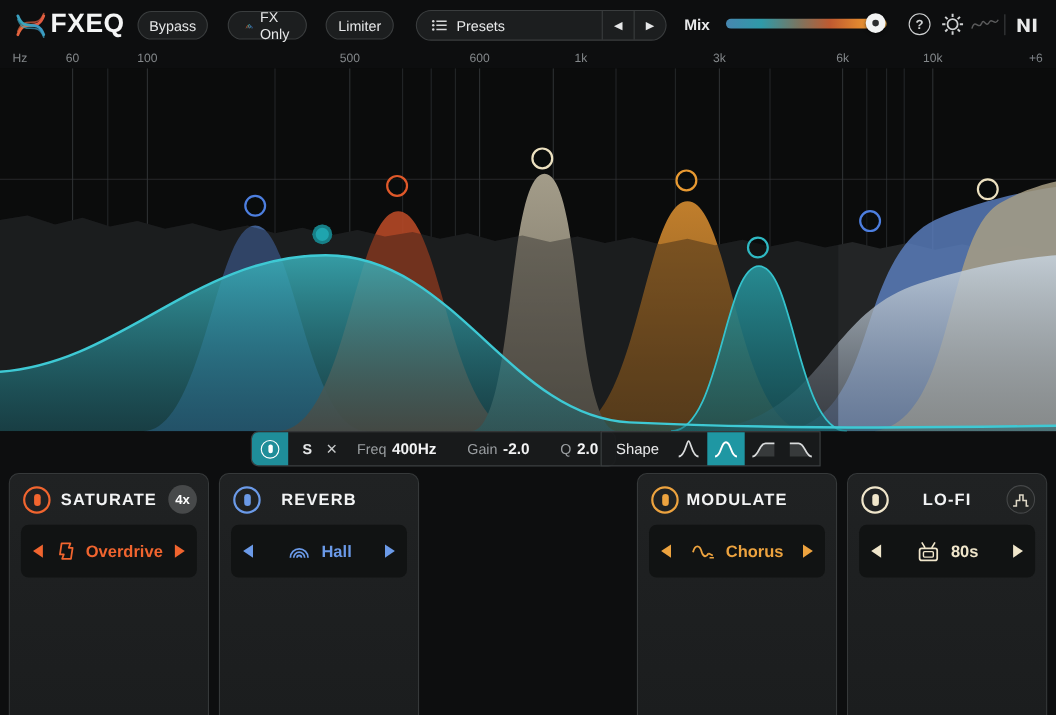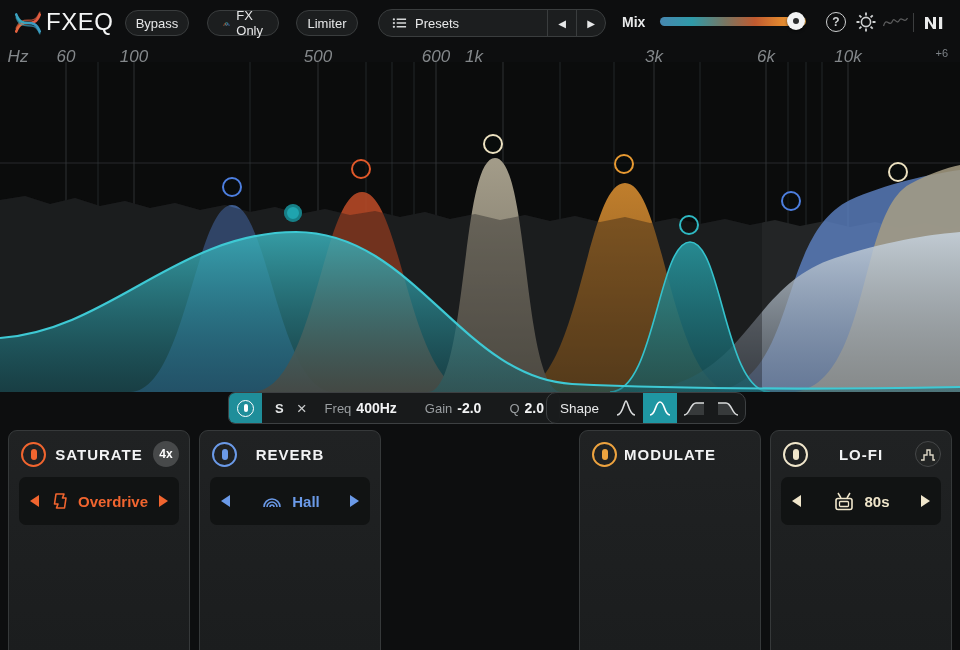--- a/index.html
+++ b/index.html
@@ -4,40 +4,40 @@
 <style>
   html,body{margin:0;padding:0;background:#000;}
   #app{position:relative;width:960px;height:650px;background:#0d0e0f;overflow:hidden;
        font-family:"Liberation Sans",sans-serif;color:#e8e9ea;-webkit-font-smoothing:antialiased;}
   .abs{position:absolute;}
 
   
   .pill{position:absolute;top:10px;height:26px;border-radius:14px;background:#1c1e1f;
         border:1px solid #3a3d3e;display:flex;align-items:center;justify-content:center;
         font-size:13px;color:#e6e7e8;padding:0 15px;box-sizing:border-box;cursor:default;}
-  #app-title{left:46px;top:8px;font-size:24px;font-weight:normal;letter-spacing:.5px;color:#f4f5f5;}
+  #app-title{left:46px;top:8px;font-size:24px;font-weight:bold;letter-spacing:.5px;color:#f4f5f5;}
   #presets{left:378px;top:9px;width:228px;height:28px;border-radius:15px;background:#1c1e1f;
            border:1px solid #3a3d3e;display:flex;align-items:center;box-sizing:border-box;}
   #presets .plabel{font-size:13px;margin-left:8px;}
   #presets .spacer{flex:1;}
   .preset-arrow{width:28px;height:100%;display:flex;align-items:center;justify-content:center;
                 border-left:1px solid #3a3d3e;font-size:10px;color:#e6e7e8;}
   #mix-label{left:622px;top:14px;font-size:14px;font-weight:bold;}
   #mix-track{left:660px;top:17px;width:146px;height:9px;border-radius:5px;
              background:linear-gradient(90deg,#4787b0 0%,#2f9aa8 22%,#7a7561 45%,#c05a30 65%,#e0852f 82%,#eca93f 100%);}
   #mix-handle{left:787px;top:12px;width:18px;height:18px;border-radius:50%;background:#f2f3f3;
               box-shadow:0 1px 3px rgba(0,0,0,.6);display:flex;align-items:center;justify-content:center;}
   #mix-handle::after{content:"";width:6px;height:6px;border-radius:50%;background:#2b2d2e;}
   #help-btn{left:826px;top:12px;width:20px;height:20px;border-radius:50%;border:1.5px solid #cfd1d2;
             box-sizing:border-box;display:flex;align-items:center;justify-content:center;
             font-size:12px;font-weight:bold;color:#cfd1d2;}
   #topbar-divider{left:913px;top:13px;width:1px;height:19px;background:#3c3e3f;}
 
   
-  .ftick{position:absolute;top:47px;font-size:17px;color:#84888b;transform:translateX(-50%);font-style:italic;}
+  .ftick{position:absolute;top:47px;font-size:11px;color:#84888b;transform:translateX(-50%);}
   .gtick{position:absolute;right:12px;font-size:11px;color:#7d8287;}
 
   
   #eq-wrap{left:0;top:62px;width:960px;height:330px;background:#0b0c0c;}
   #eq-wrap svg{position:absolute;left:0;top:0;}
   .handle{position:absolute;box-sizing:border-box;border-radius:50%;cursor:pointer;}
   .hring{width:20px;height:20px;border-width:2.5px;border-style:solid;background:rgba(10,12,12,.55);}
 
   
   #band-bar{left:228px;top:392px;height:32px;display:flex;align-items:center;border-radius:7px;
@@ -45,21 +45,21 @@
   #band-power{width:33px;height:32px;background:#1f8e9a;display:flex;align-items:center;justify-content:center;}
   .pwr-glyph{width:17px;height:17px;border-radius:50%;border:1.8px solid #fff;box-sizing:border-box;
              display:flex;align-items:center;justify-content:center;}
   .pwr-glyph i{display:block;width:4px;height:8px;border-radius:2px;background:#fff;}
   #band-bar .itm{margin-left:13px;font-size:13px;}
   #band-bar .lab{color:#9a9ea1;margin-left:28px;}
   #band-bar .val{font-size:14px;font-weight:bold;color:#f2f3f4;margin-left:5px;}
   #band-bar .solo{font-weight:bold;color:#e4e6e7;}
   #band-bar .close{color:#c9cbcc;font-size:17px;line-height:17px;}
   #band-bar .pad{width:15px;}
-  #shape-bar{left:546px;top:392px;height:32px;display:flex;align-items:center;border-radius:10px;
+  #shape-bar{left:546px;top:392px;height:32px;display:flex;align-items:center;border-radius:0;
              background:rgba(25,27,28,.95);border:1px solid #3d4042;box-sizing:border-box;overflow:hidden;}
   #shape-bar .slabel{font-size:13.5px;margin:0 10px 0 13px;}
   .shape-cell{width:34px;height:32px;display:flex;align-items:center;justify-content:center;}
   .shape-cell.sel{background:#1f97a3;}
 
   
   .card{position:absolute;top:430px;width:182px;height:268px;border-radius:9px;
         background:linear-gradient(180deg,#202223,#1a1c1d);border:1px solid #36393a;box-sizing:border-box;}
   .card.selected{border:1.5px solid #3fc3ce;
         background:linear-gradient(180deg,#1b2425 0%,#17383e 60%,#154449 100%);}
@@ -158,21 +158,21 @@
   <svg class="abs" style="left:922px;top:13px" width="24" height="18" viewBox="0 0 22 18">
     <polygon points="2,16 2,4 5,4 10,12 10,4 13,4 13,16 10,16 5,8 5,16" fill="#e9eaea"></polygon>
     <rect x="16" y="4" width="3.2" height="12" fill="#e9eaea"></rect>
   </svg>
 
   <span class="ftick" style="left:18px">Hz</span>
   <span class="ftick" style="left:66px">60</span>
   <span class="ftick" style="left:134px">100</span>
   <span class="ftick" style="left:318px">500</span>
   <span class="ftick" style="left:436px">600</span>
-  <span class="ftick" style="left:474px">1k</span>
+  <span class="ftick" style="left:528px">1k</span>
   <span class="ftick" style="left:654px">3k</span>
   <span class="ftick" style="left:766px">6k</span>
   <span class="ftick" style="left:848px">10k</span>
   <span class="gtick" style="top:47px">+6</span>
   <span class="gtick" style="top:150px">+4</span>
   <span class="gtick" style="top:257px">+2</span>
   <span class="gtick" style="top:362px">dB</span>
 
   <div class="abs" id="eq-wrap">
     <svg width="960" height="330" viewBox="0 0 960 330">
@@ -327,20 +327,29 @@
     </div>
 
   </div>
 
 
   <div class="card" style="left:579px;--ac:#eda33f">
     <span class="pwr">
         <i></i>
       </span>
     <div class="ttl">MODULATE</div>
+    <div class="selector">
+      <span class="tri l"></span>
+      <svg width="24" height="18" viewBox="0 0 24 18">
+        <path d="M2,10 C4,3 8,3 10,10 C11.5,14.5 14,15 16,11" stroke="#eda33f" stroke-width="1.7" fill="none"></path>
+        <path d="M16,11 L20,13 M17,15 L21,15" stroke="#eda33f" stroke-width="1.4" fill="none"></path>
+      </svg>
+      <span class="mode">Chorus</span>
+      <span class="tri r"></span>
+    </div>
 
   </div>
 
   <div class="card" style="left:770px;--ac:#f0e6cb">
     <span class="pwr">
         <i></i>
       </span>
     <div class="ttl">LO-FI</div>
     <span class="badge dark">
       <svg width="16" height="13" viewBox="0 0 16 13">

